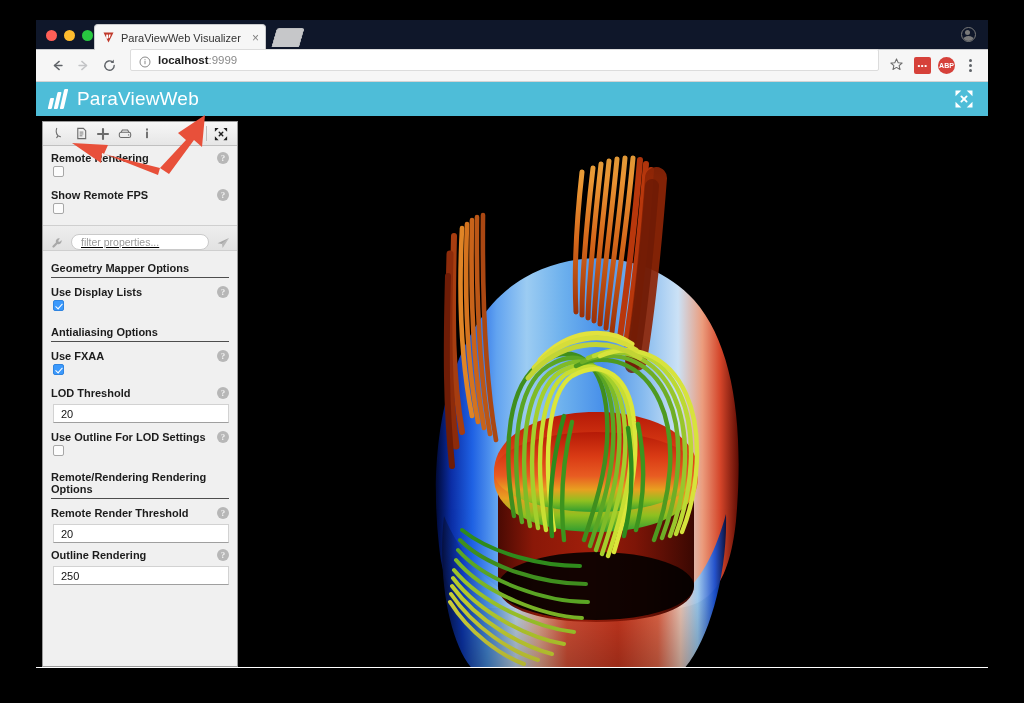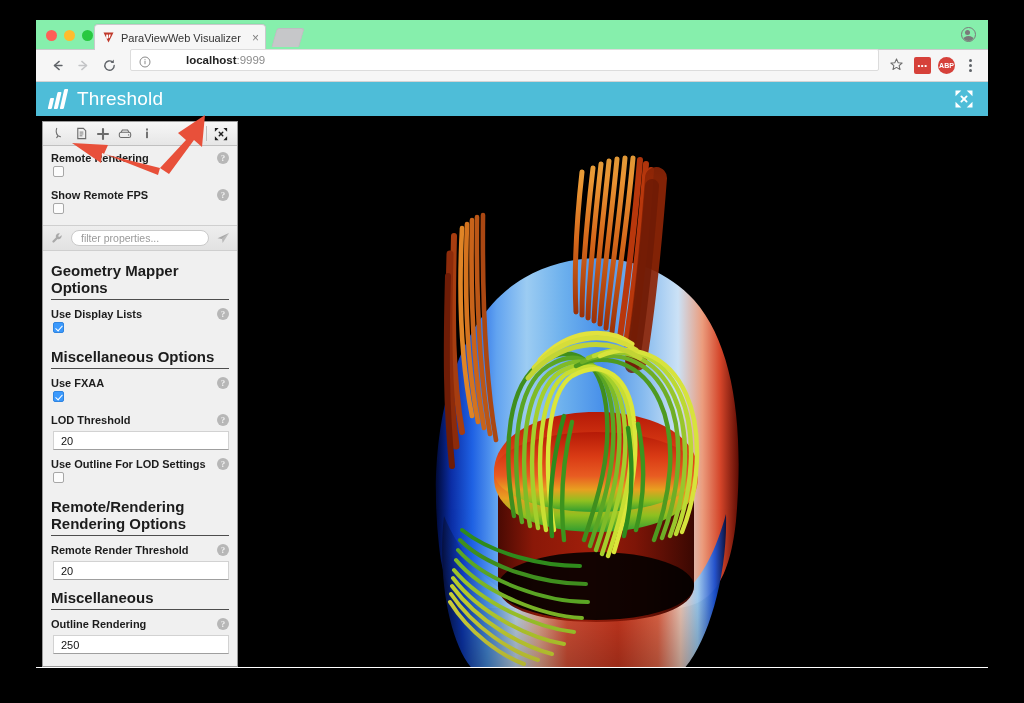--- a/index.html
+++ b/index.html
@@ -13,21 +13,21 @@
 
   
   .browser {
     position: absolute; left: 36px; top: 20px;
     width: 952px; height: 648px;
     background: #fff; overflow: hidden;
   }
 
   
   .tabstrip {
-    position: relative; height: 30px; background: #86efac;
+    position: relative; height: 30px; background: #0f172a;
     border-bottom: 1px solid #c9cacc;
   }
   .traffic { position: absolute; left: 10px; top: 10px; display: flex; gap: 7px; }
   .dot { width: 11px; height: 11px; border-radius: 50%; }
   .dot.red { background: #ff5f57; }
   .dot.yellow { background: #febc2e; }
   .dot.green { background: #28c840; }
 
   .tab {
     position: absolute; left: 58px; top: 4px;
@@ -74,21 +74,20 @@
     border-bottom: 1px solid #d3d3d3;
     display: flex; align-items: center; padding: 0 10px;
   }
   .navbtn { width: 22px; height: 22px; display: flex; align-items: center;
     justify-content: center; margin-right: 4px; }
   .omnibox {
     flex: 1 1 auto; height: 22px; background: #fff;
     border: 1px solid #dcdcdc; border-radius: 2px;
     display: flex; align-items: center; padding: 0 8px;
     margin: 0 6px 12px 6px;
-    gap: 28px;
   }
   .info-icon { width: 12px; height: 12px; margin-right: 7px; flex: 0 0 12px; }
   .url { font-size: 11.5px; color: #8a8a8a; white-space: nowrap; }
   .url b { color: #222; font-weight: 700; }
   .star { width: 18px; height: 18px; margin-left: 4px; }
   .ext {
     width: 17px; height: 17px; margin-left: 7px;
     display: flex; align-items: center; justify-content: center;
   }
   .ext1 { background: #d6413a; border-radius: 2px; }
@@ -161,21 +160,21 @@
   .cb.on::after {
     content: ""; position: absolute; left: 3px; top: 0.5px;
     width: 3px; height: 6px; border: solid #fff;
     border-width: 0 1.6px 1.6px 0; transform: rotate(42deg);
   }
 
   .filterrow {
     margin-top: 5px; height: 26px; flex: 0 0 26px;
     background: linear-gradient(#eeeeee,#e2e2e2);
     border-top: 1px solid #cfcfcf; border-bottom: 1px solid #cfcfcf;
-    display: flex; align-items: center; padding: 0 7px; gap: 7px;
+    display: flex; align-items: flex-end; padding: 0 7px; gap: 7px; text-decoration: underline;
   }
   .filterinput {
     flex: 1 1 auto; height: 16px; background: #fff;
     border: 1px solid #cacaca; border-radius: 9px;
     font-size: 10.5px; color: #9a9a9a; padding: 0 9px;
     display: flex; align-items: center;
     font-family: "Liberation Sans", sans-serif;
   }
   .grayicon { color: #a9a9a9; width: 14px; height: 14px; flex: 0 0 14px;
     display: flex; align-items: center; justify-content: center; }
@@ -185,21 +184,21 @@
     background: linear-gradient(#e8e8e8,#dcdcdc);
     border-bottom: 1px solid #c6c6c6;
     display: flex; align-items: center; position: relative;
   }
   .minus { position: absolute; left: 9px; width: 9px; height: 2px; background: #4a4a4a; }
   .sectiontitle { width: 100%; text-align: center; font-size: 11px; color: #3a3a3a; }
 
   .scrollarea { flex: 1 1 auto; overflow: hidden; padding-top: 2px; background: #f0f0f0; }
   .group { padding: 0 8px; }
   .grouphdr {
-    font-size: 15px; font-weight: 700; color: #1c1c1c;
+    font-size: 11px; font-weight: 700; color: #1c1c1c;
     padding: 9px 0 3px 0; border-bottom: 1.5px solid #4d4d4d; margin-bottom: 2px;
   }
   .field {
     margin: 3px 0 0 2px; height: 19px;
     background: #fff; border: 1px solid #d2d2d2; border-bottom-color: #9f9f9f;
     display: flex; align-items: center; padding: 0 7px;
     font-size: 11px; color: #111;
   }
 
   
@@ -290,21 +289,21 @@
           <i></i>
       </span>
     </div>
 
     <div class="apphdr">
       <span class="logo">
         <i></i>
           <i></i>
           <i></i>
       </span>
-      <span class="apptitle">Threshold</span>
+      <span class="apptitle">ParaViewWeb</span>
       <span class="expand-hdr">
         <svg width="20" height="20" viewBox="0 0 20 20">
           <g stroke="#ffffff" stroke-width="1.9" stroke-linecap="round" fill="none">
             <path d="M7.4 7.4 L12.6 12.6"></path>
               <path d="M12.6 7.4 L7.4 12.6"></path>
           </g>
           <g fill="#ffffff">
             <polygon points="1.5,1.5 7.3,1.5 1.5,7.3"></polygon>
             <polygon points="18.5,1.5 18.5,7.3 12.7,1.5"></polygon>
             <polygon points="1.5,18.5 1.5,12.7 7.3,18.5"></polygon>
@@ -566,21 +565,21 @@
             <div class="prow" style="padding:6px 0 2px 0">
               <span class="plabel">Use Display Lists</span>
               <span class="help">?</span>
             </div>
             <div class="cbrow" style="padding:0 0 4px 2px">
               <span class="cb on"></span>
             </div>
           </div>
 
           <div class="group">
-            <div class="grouphdr">Miscellaneous Options</div>
+            <div class="grouphdr">Antialiasing Options</div>
             <div class="prow" style="padding:6px 0 2px 0">
               <span class="plabel">Use FXAA</span>
               <span class="help">?</span>
             </div>
             <div class="cbrow" style="padding:0 0 4px 2px">
               <span class="cb on"></span>
             </div>
           </div>
 
           <div class="group">
@@ -601,21 +600,20 @@
           <div class="group">
             <div class="grouphdr">Remote/Rendering Rendering Options</div>
             <div class="prow" style="padding:6px 0 2px 0">
               <span class="plabel">Remote Render Threshold</span>
               <span class="help">?</span>
             </div>
             <div class="field">20</div>
           </div>
 
           <div class="group">
-            <div class="grouphdr">Miscellaneous</div>
             <div class="prow" style="padding:6px 0 2px 0">
               <span class="plabel">Outline Rendering</span>
               <span class="help">?</span>
             </div>
             <div class="field">250</div>
           </div>
 
         </div>
       </div>
     </div>

